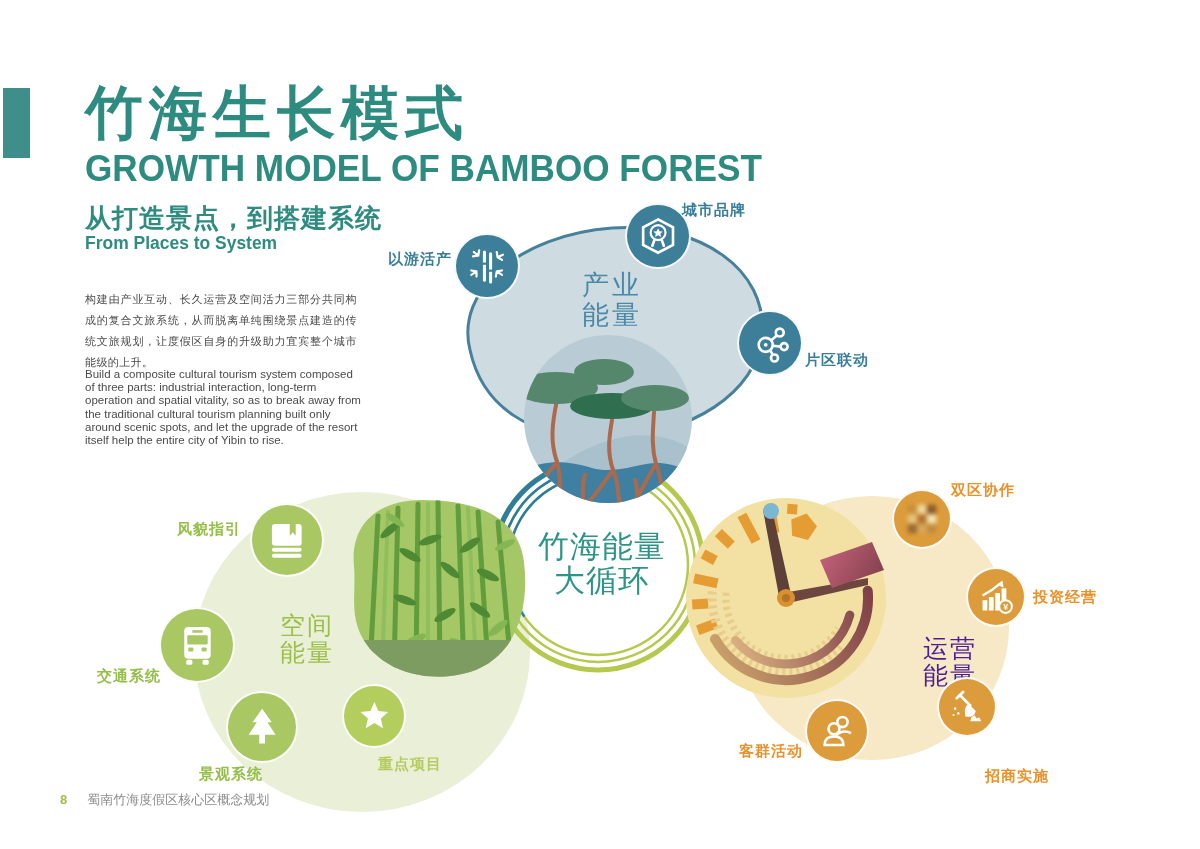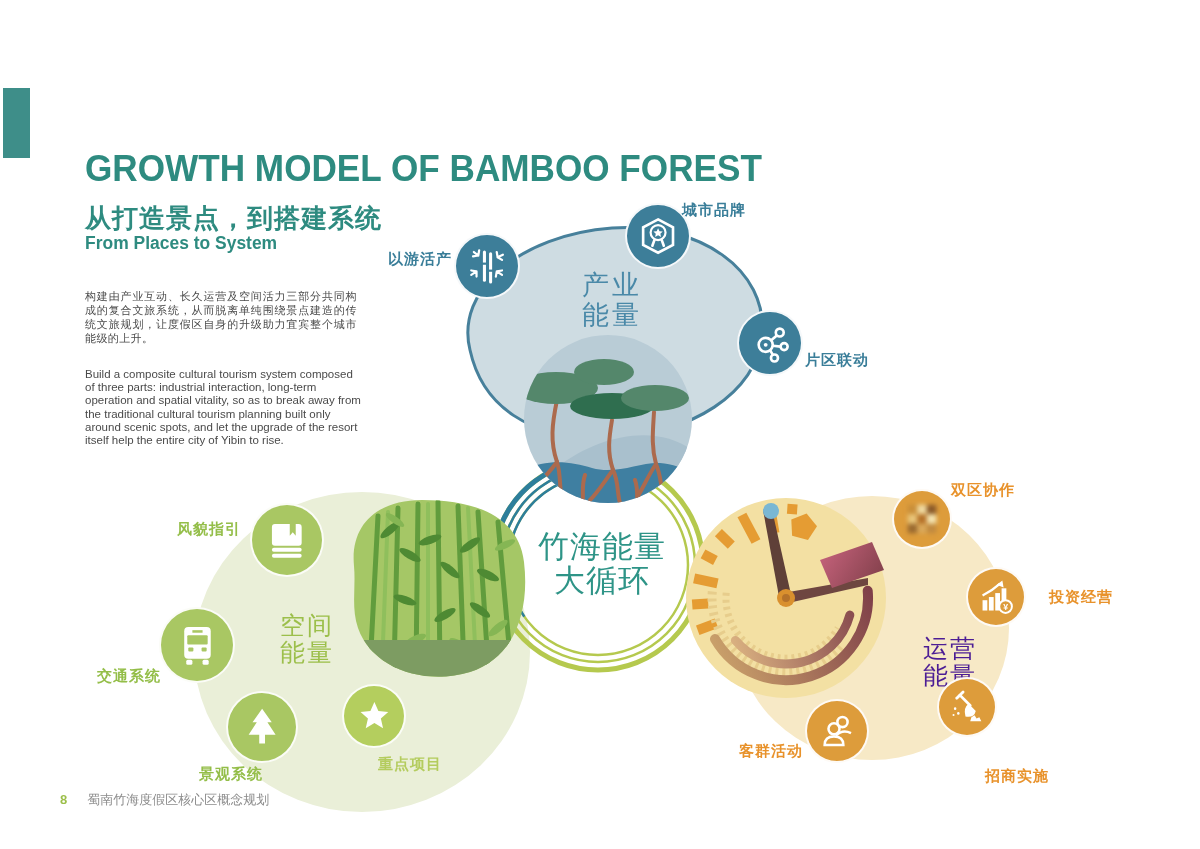--- a/index.html
+++ b/index.html
@@ -6,21 +6,21 @@
   #slide{position:relative;width:1200px;height:849px;background:#ffffff;overflow:hidden;
          font-family:"Liberation Sans","DejaVu Sans",sans-serif;}
   .abs{position:absolute;}
   
   #teal-bar{left:3px;top:88px;width:27px;height:70px;background:#3E8E89;}
   #title-zh{left:85px;top:84px;font-size:58px;font-weight:bold;color:#2E8B80;letter-spacing:6px;line-height:1;}
   #title-en{left:85px;top:150px;font-size:37px;font-weight:bold;color:#2E8B80;line-height:1;
             transform:scaleX(.95);transform-origin:left;white-space:nowrap;}
   #heading-zh{left:85px;top:201px;font-size:26px;font-weight:bold;color:#2E8B80;letter-spacing:1px;}
   #heading-en{left:85px;top:233px;font-size:18px;font-weight:bold;color:#2E8B80;transform:scaleX(.97);transform-origin:left;}
-  #para-zh{left:85px;top:289px;width:272px;font-size:11px;line-height:14px;color:#4a4a4a;
+  #para-zh{left:85px;top:289px;width:272px;font-size:11px;line-height:21px;color:#4a4a4a;
            text-align:justify;letter-spacing:.4px;}
   #para-en{left:85px;top:368px;width:280px;font-size:11.5px;line-height:13.2px;color:#4a4a4a;}
   
   #footer{left:60px;top:791px;font-size:13px;}
   #footer .pg{color:#9CBF4A;font-weight:bold;margin-right:20px;}
   #footer .doc{color:#8b8b8b;}
   
   #diagram-svg{left:0;top:0;width:1200px;height:849px;}
   .sat{position:absolute;border-radius:50%;display:flex;align-items:center;justify-content:center;
        border:2.5px solid rgba(255,255,255,.95);box-sizing:border-box;}
@@ -39,20 +39,21 @@
   #space-label{left:237px;top:612px;width:140px;font-size:25px;line-height:27px;letter-spacing:2px;color:#9CBF4B;}
   #operation-label{left:880px;top:603px;width:140px;font-size:25px;line-height:27px;letter-spacing:2px;color:#4c1d95;margin-top:32px;}
   #center-label{left:512px;top:530px;width:180px;font-size:31px;line-height:34px;letter-spacing:1px;color:#2E9487;}
 </style>
 </head>
 <body>
 
 <div id="slide">
 
   <div class="abs" id="teal-bar"></div>
+  <div class="abs" id="title-zh">竹海生长模式</div>
   <div class="abs" id="title-en">GROWTH MODEL OF BAMBOO FOREST</div>
   <div class="abs" id="heading-zh">从打造景点，到搭建系统</div>
   <div class="abs" id="heading-en">From Places to System</div>
   <div class="abs" id="para-zh">构建由产业互动、长久运营及空间活力三部分共同构成的复合文旅系统，从而脱离单纯围绕景点建造的传统文旅规划，让度假区自身的升级助力宜宾整个城市能级的上升。</div>
   <div class="abs" id="para-en">Build a composite cultural tourism system composed of three parts: industrial interaction, long-term operation and spatial vitality, so as to break away from the traditional cultural tourism planning built only around scenic spots, and let the upgrade of the resort itself help the entire city of Yibin to rise.</div>
 
   <svg class="abs" id="diagram-svg" viewBox="0 0 1200 849">
     <defs>
       <clipPath id="treeClip">
           <circle cx="608" cy="419" r="84"></circle>
@@ -306,21 +307,21 @@
           <rect x="15" y="24" width="6" height="17"></rect>
         <rect x="23" y="19" width="6" height="22"></rect>
           <rect x="31" y="13" width="6" height="28"></rect>
       </g>
       <path d="M7 22 Q19 16 29 7" stroke="#fff" stroke-width="3" fill="none"></path>
       <polygon points="32,3 33.5,12 25,8.5" fill="#fff"></polygon>
       <circle cx="36" cy="36" r="8" fill="#DD9C3B" stroke="#fff" stroke-width="2.5"></circle>
       <text x="36" y="40" font-size="11" font-weight="bold" fill="#fff" text-anchor="middle">¥</text>
     </svg>
   </div>
-  <div class="sat-label lbl-orange" style="left:1033px;top:588px;margin-left:16px;">投资经营</div>
+  <div class="sat-label lbl-orange" style="left:1033px;top:588px;">投资经营</div>
 
   <div class="sat sat-orange" style="left:805px;top:699px;width:64px;height:64px;">
     <svg viewBox="0 0 48 48">
       <g fill="none" stroke="#fff" stroke-width="3">
         <circle cx="30" cy="13" r="6"></circle>
         <path d="M22 29 q8 -8 18 -3"></path>
         <circle cx="20" cy="21" r="6.5"></circle>
         <path d="M9 40 q0 -10 11 -10 q11 0 11 10 Z"></path>
       </g>
     </svg>

